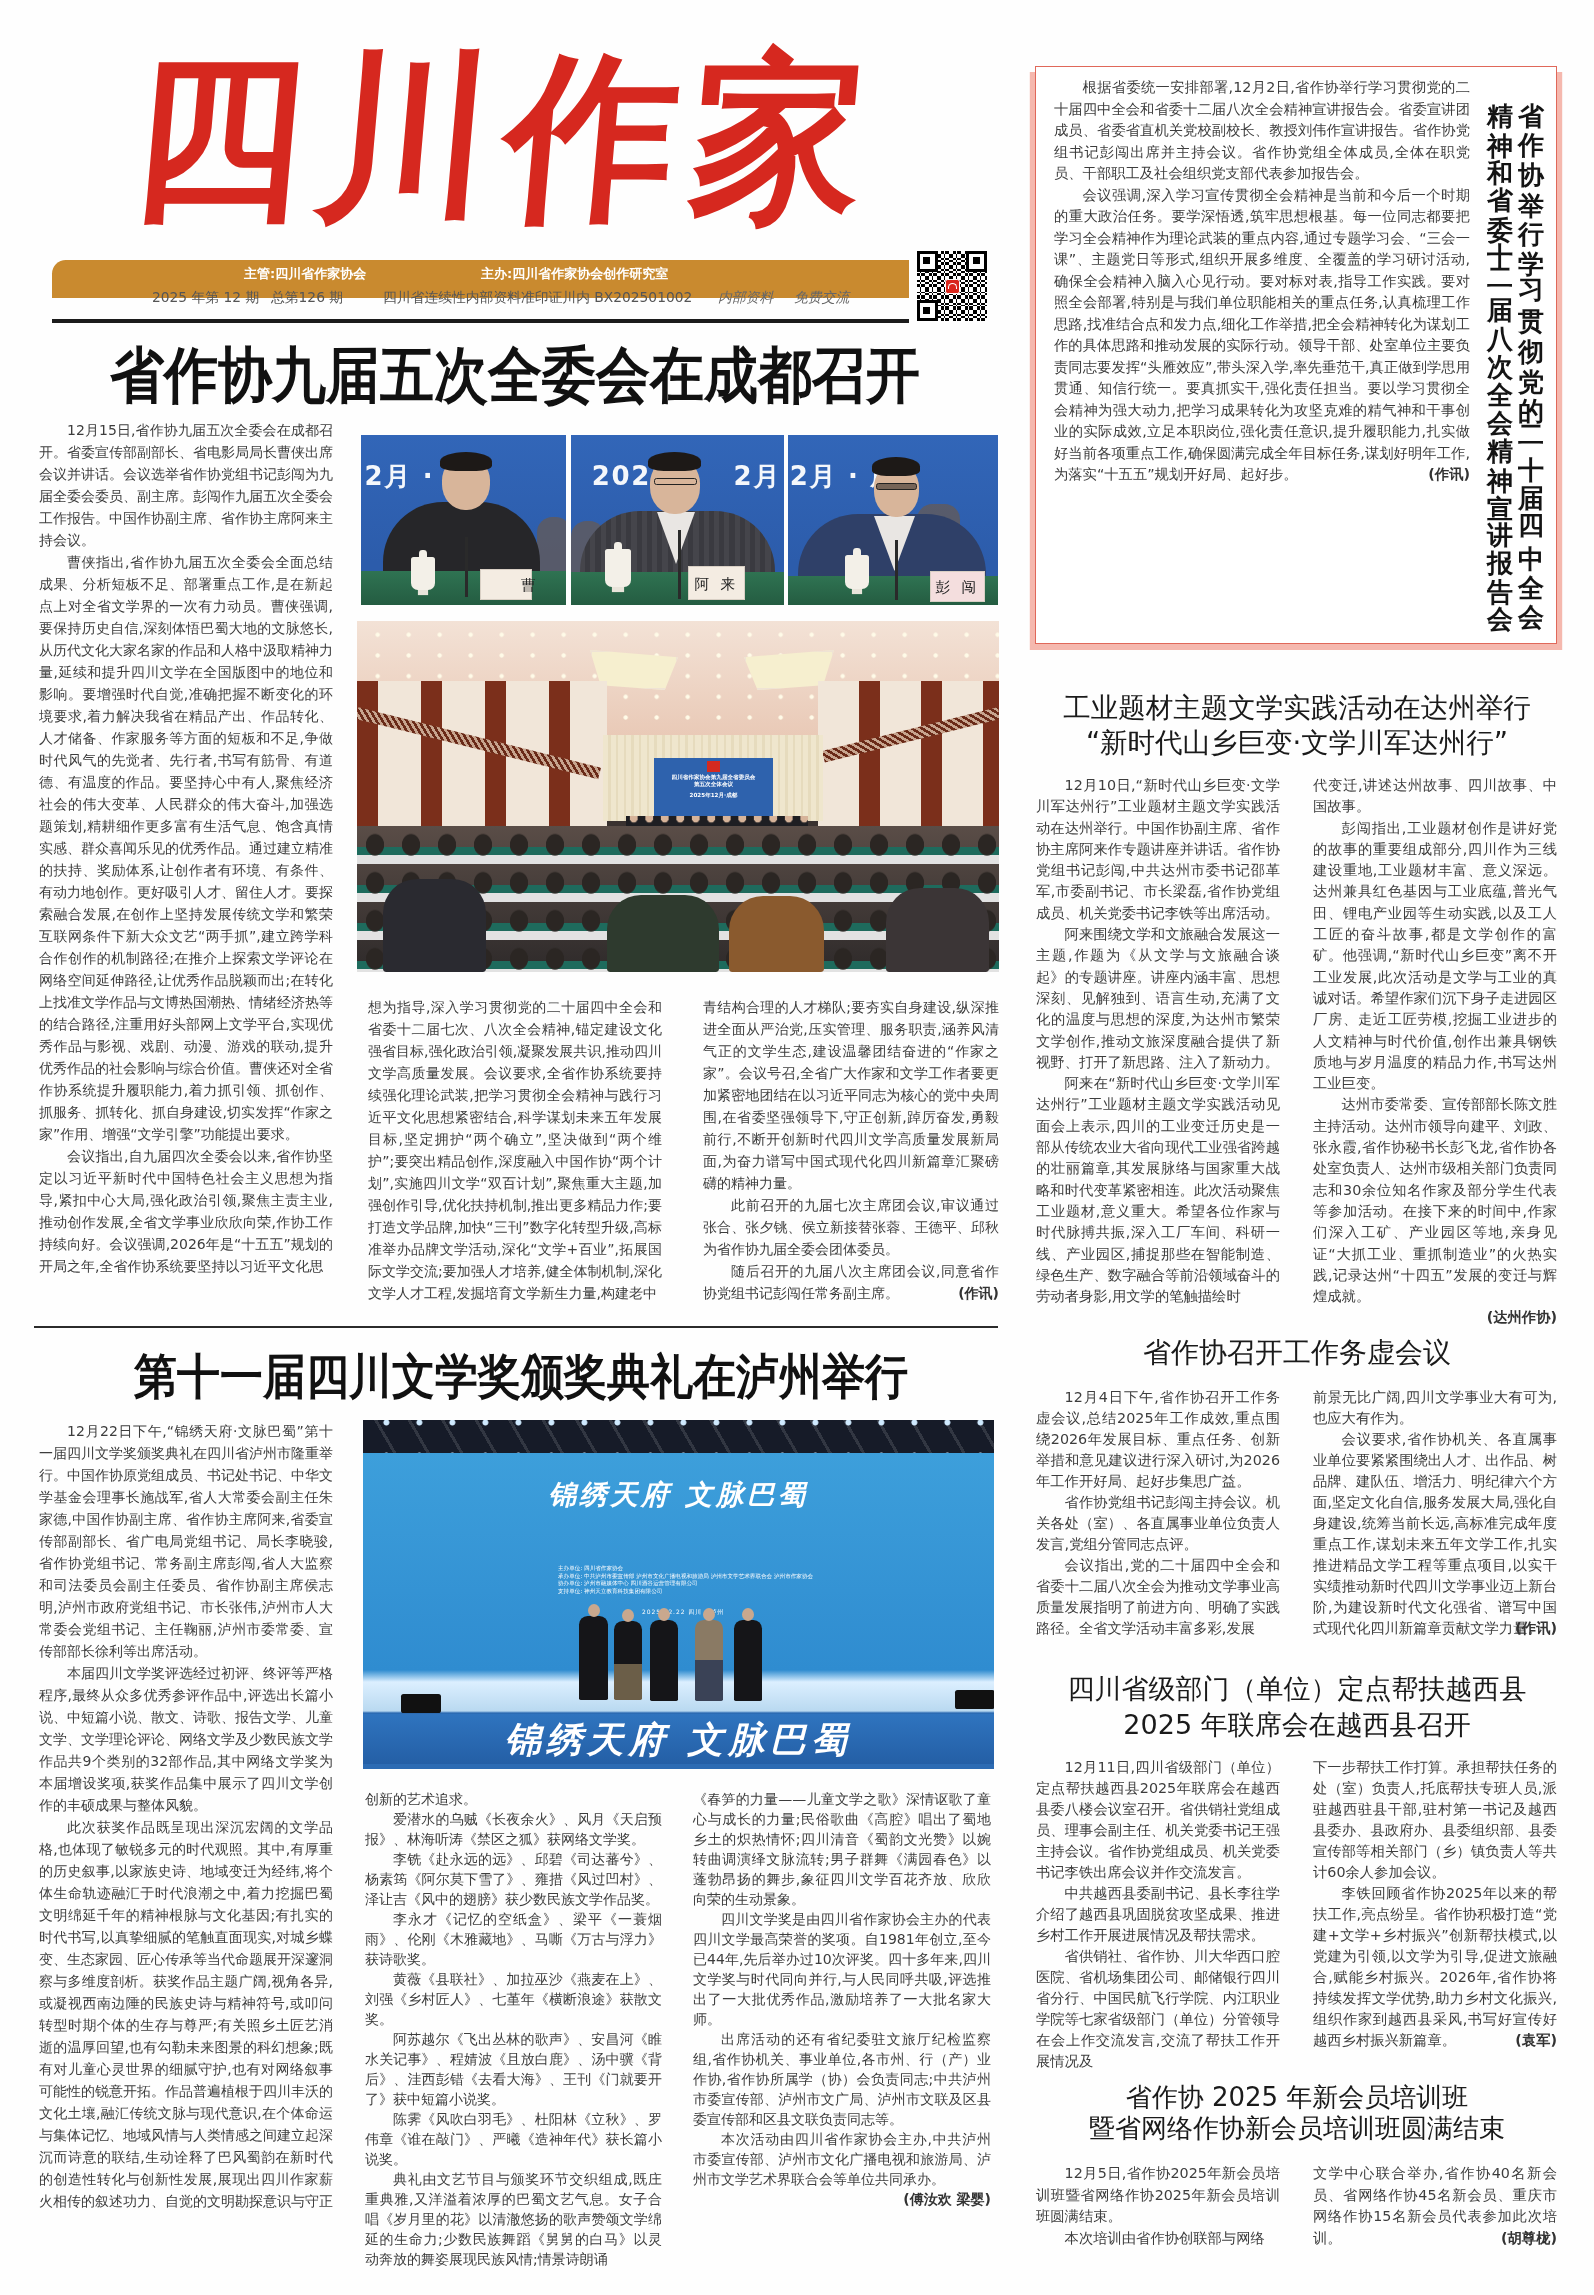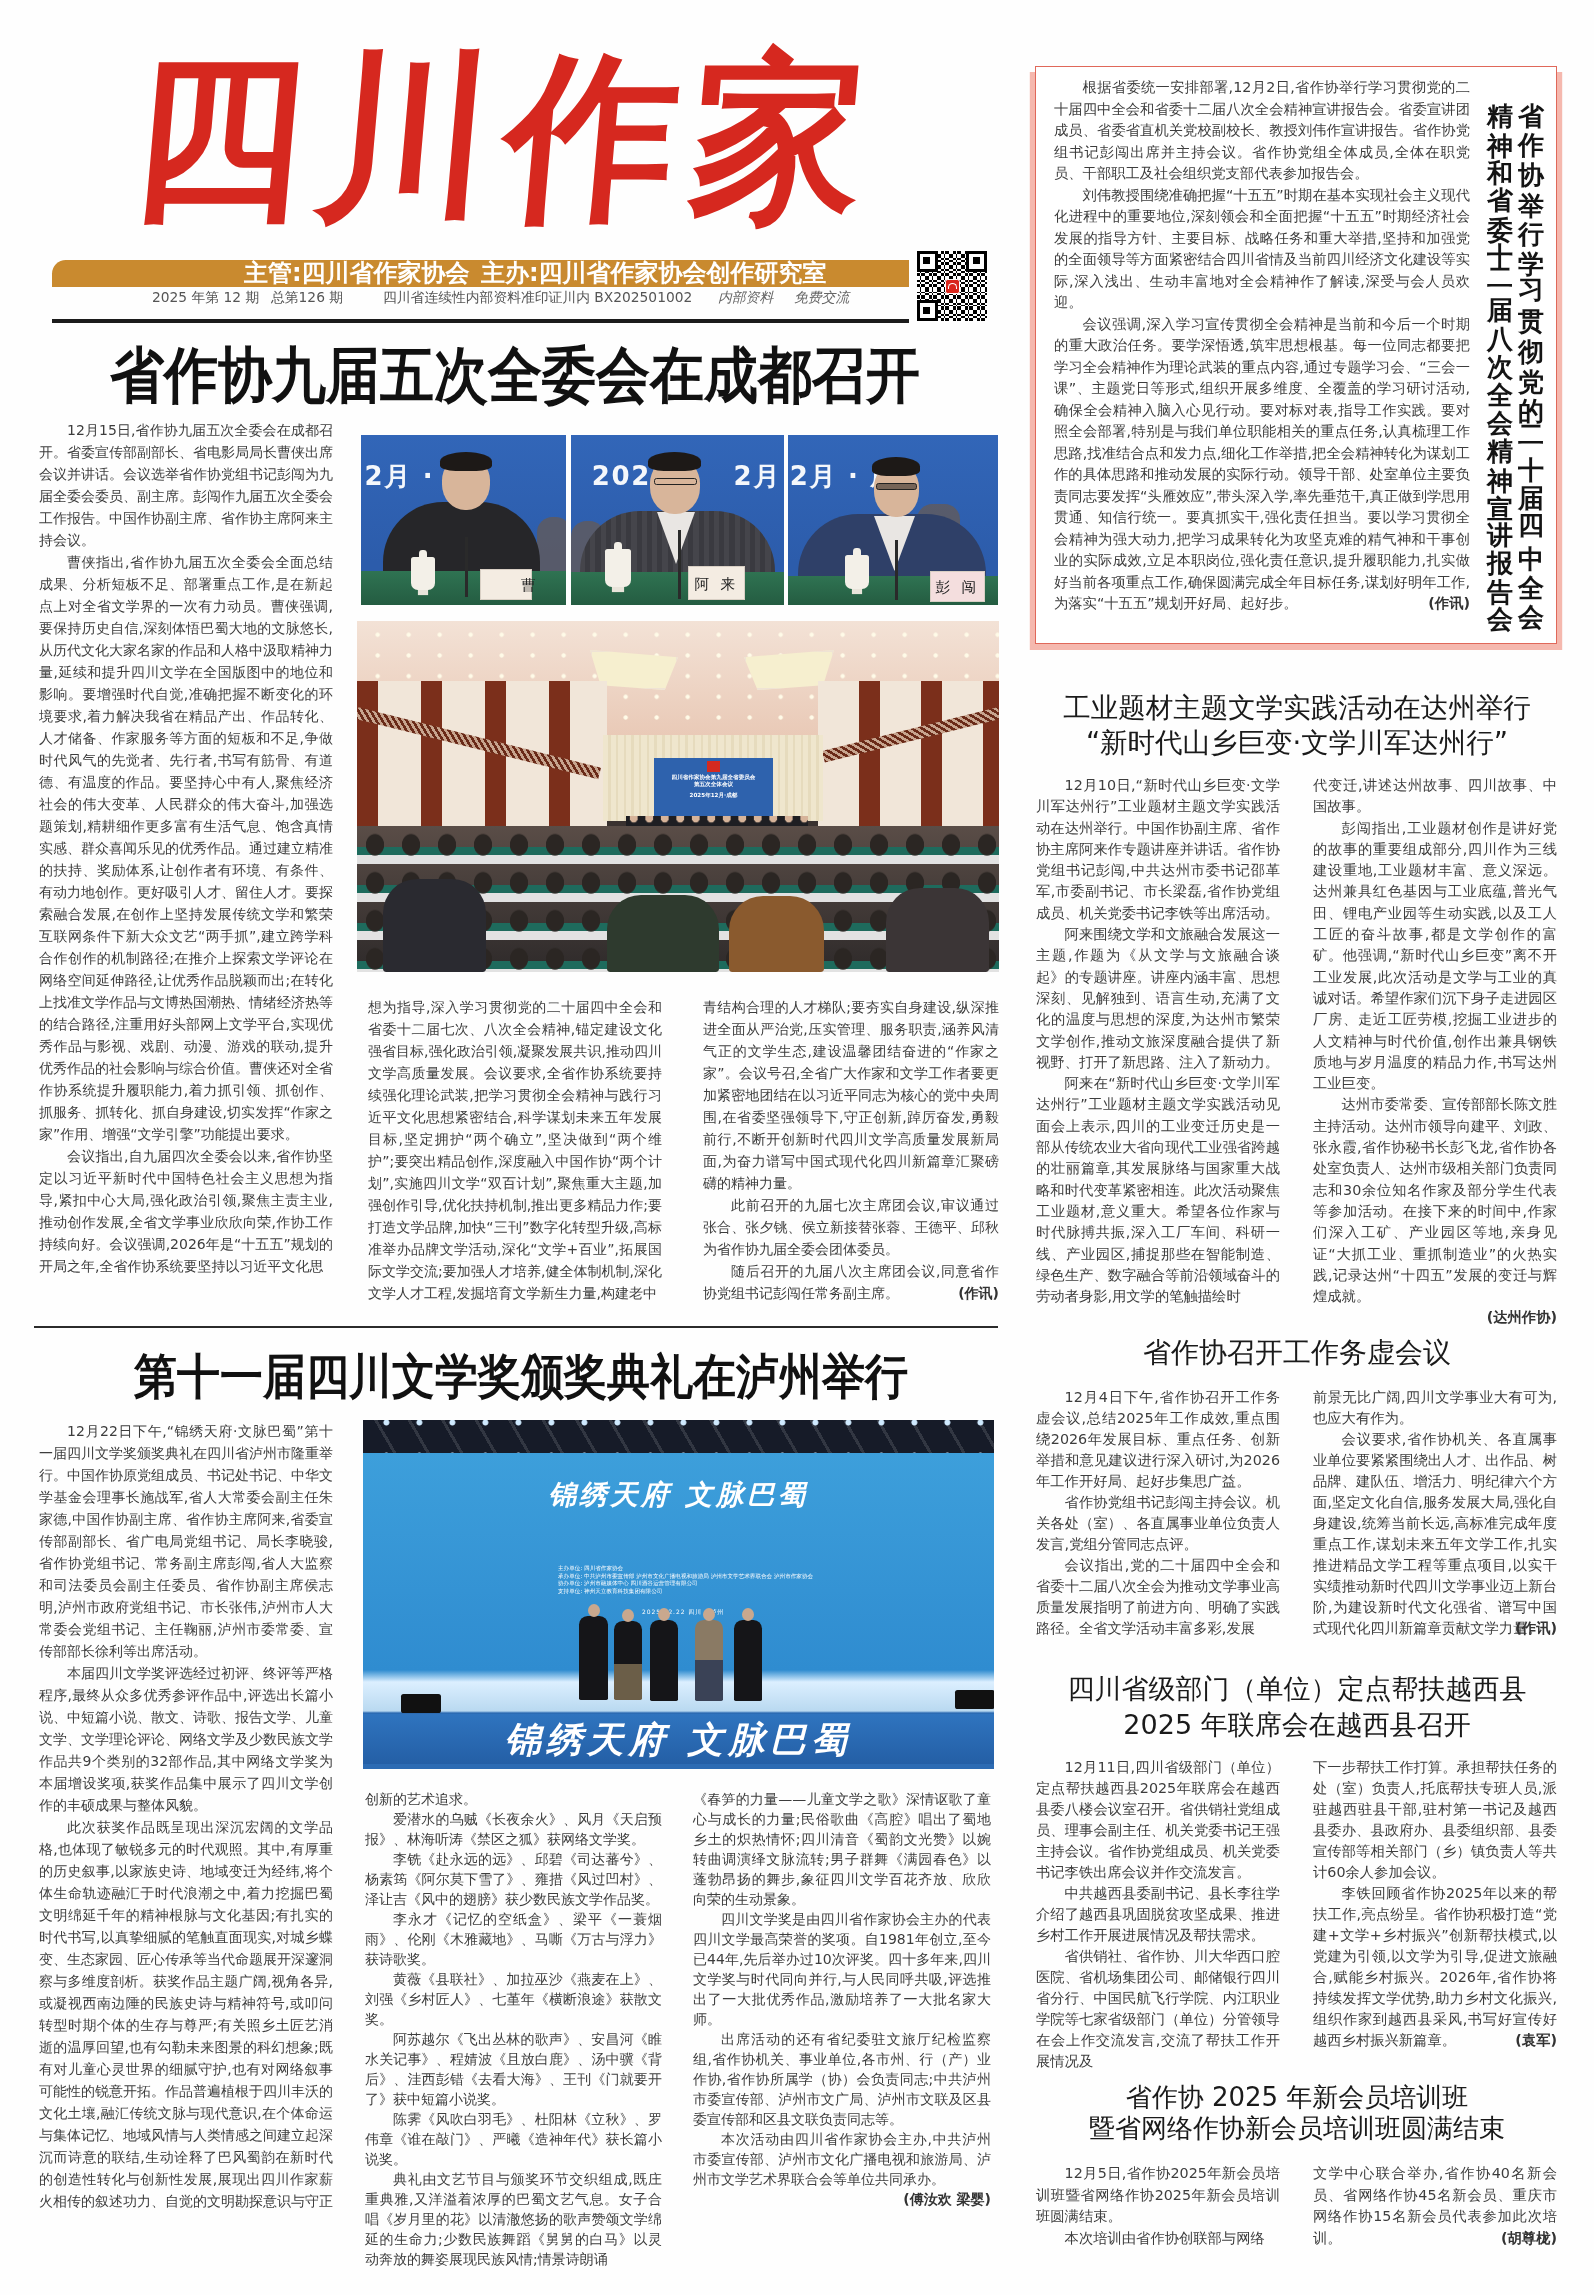--- a/index.html
+++ b/index.html
@@ -2,21 +2,21 @@
 <html style="font-size:13.8px"><head>
 <meta charset="utf-8">
 <style>
 *{box-sizing:border-box;}
 html,body{margin:0;padding:0;background:#fff;}
 #page{position:relative;width:1595px;height:2295px;background:#fefefe;overflow:hidden;font-family:"DejaVu Sans","Liberation Sans",sans-serif;color:#3d3d3d;}
 .abs{position:absolute;}
 
 .logo{left:103px;top:33px;width:792px;height:207px;display:flex;align-items:center;justify-content:center;gap:13.8px;color:#d6281f;font-weight:bold;font-size:172px;line-height:1;font-family:"DejaVu Serif",serif;}
 .logo span{display:inline-block;transform:skewX(-5deg) scaleY(1.05);}
-.band{left:52px;top:260px;width:857px;height:27px;background:#c98a2f;border-radius:13.8px 0 0 0;color:#fff;font-weight:bold;font-size:24px;line-height:27px;}
+.band{left:52px;top:260px;width:857px;height:38px;background:#c98a2f;border-radius:13.8px 0 0 0;color:#fff;font-weight:bold;font-size:13px;line-height:27px;}
 .band span{position:absolute;top:0;white-space:nowrap;}
 .info{left:52px;top:287px;width:857px;height:20.7px;font-size:13.8px;line-height:20.7px;color:#555;}
 .info span{position:absolute;top:0;white-space:nowrap;}
 .info .hand{font-family:"DejaVu Serif",serif;font-style:italic;color:#666;}
 .rule{left:52px;top:319px;width:857px;height:4.3px;background:#1c1c1c;}
 .qr{left:916px;top:250px;width:72px;height:72px;background:
  repeating-linear-gradient(90deg,#000 0 2.6px,#fff 2.6px 4.3px,#000 4.3px 7.7px,#fff 7.7px 12px),
  repeating-linear-gradient(0deg,#000 0 3.4px,#fff 3.4px 5.2px,#000 5.2px 6.9px,#fff 6.9px 11.2px);
  background-blend-mode:difference;border:1.7px solid #fff;}
 .qr .finder{position:absolute;width:20.7px;height:20.7px;border:3.4px solid #000;background:#fff;}
@@ -198,21 +198,20 @@
         <p>此前召开的九届七次主席团会议,审议通过张合、张夕铫、侯立新接替张蓉、王德平、邱秋为省作协九届全委会团体委员。</p>
         <p>随后召开的九届八次主席团会议,同意省作协党组书记彭闯任常务副主席。</p>
       </div>
     <div class="byline inl">(作讯)</div>
   </div>
 
   <div class="abs fbox"></div>
   <div class="col" style="left:1054px;top:77px;width:416px;--fs:14.3px;--lh:21.5px;">
     <div>
         <p>根据省委统一安排部署,12月2日,省作协举行学习贯彻党的二十届四中全会和省委十二届八次全会精神宣讲报告会。省委宣讲团成员、省委省直机关党校副校长、教授刘伟作宣讲报告。省作协党组书记彭闯出席并主持会议。省作协党组全体成员,全体在职党员、干部职工及社会组织党支部代表参加报告会。</p>
-        <p>刘伟教授围绕准确把握“十五五”时期在基本实现社会主义现代化进程中的重要地位,深刻领会和全面把握“十五五”时期经济社会发展的指导方针、主要目标、战略任务和重大举措,坚持和加强党的全面领导等方面紧密结合四川省情及当前四川经济文化建设等实际,深入浅出、生动丰富地对全会精神作了解读,深受与会人员欢迎。</p>
         <p>会议强调,深入学习宣传贯彻全会精神是当前和今后一个时期的重大政治任务。要学深悟透,筑牢思想根基。每一位同志都要把学习全会精神作为理论武装的重点内容,通过专题学习会、“三会一课”、主题党日等形式,组织开展多维度、全覆盖的学习研讨活动,确保全会精神入脑入心见行动。要对标对表,指导工作实践。要对照全会部署,特别是与我们单位职能相关的重点任务,认真梳理工作思路,找准结合点和发力点,细化工作举措,把全会精神转化为谋划工作的具体思路和推动发展的实际行动。领导干部、处室单位主要负责同志要发挥“头雁效应”,带头深入学,率先垂范干,真正做到学思用贯通、知信行统一。要真抓实干,强化责任担当。要以学习贯彻全会精神为强大动力,把学习成果转化为攻坚克难的精气神和干事创业的实际成效,立足本职岗位,强化责任意识,提升履职能力,扎实做好当前各项重点工作,确保圆满完成全年目标任务,谋划好明年工作,为落实“十五五”规划开好局、起好步。</p>
       </div>
     <div class="byline inl">(作讯)</div>
   </div>
   <div class="vt" style="left:1517px;letter-spacing:1.7px;">省作协举行学习贯彻党的二十届四中全会</div>
   <div class="vt" style="left:1486px;letter-spacing:0.4px;">精神和省委十二届八次全会精神宣讲报告会</div>
 
   <div class="hl hl-med" style="left:1037px;top:690px;width:520px;font-size:27.5px;line-height:35px;font-weight:normal;">
     <div>工业题材主题文学实践活动在达州举行</div>
     <div>“新时代山乡巨变·文学川军达州行”</div>

